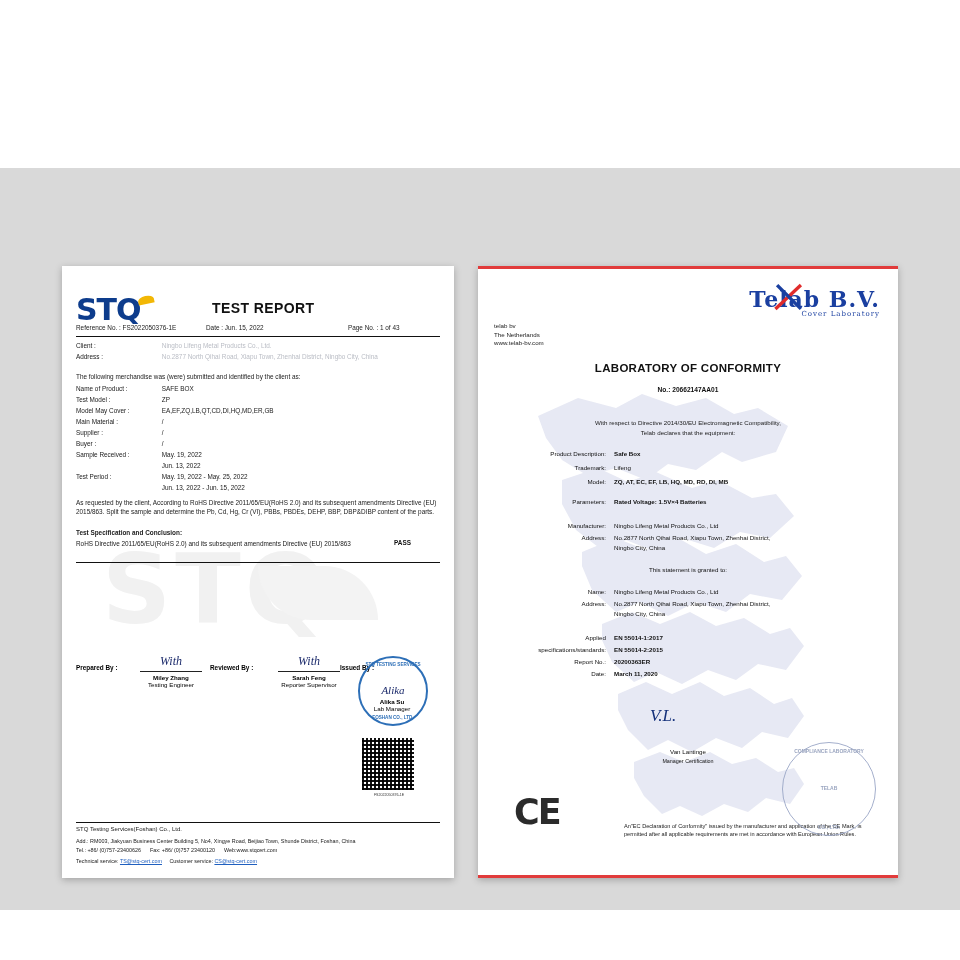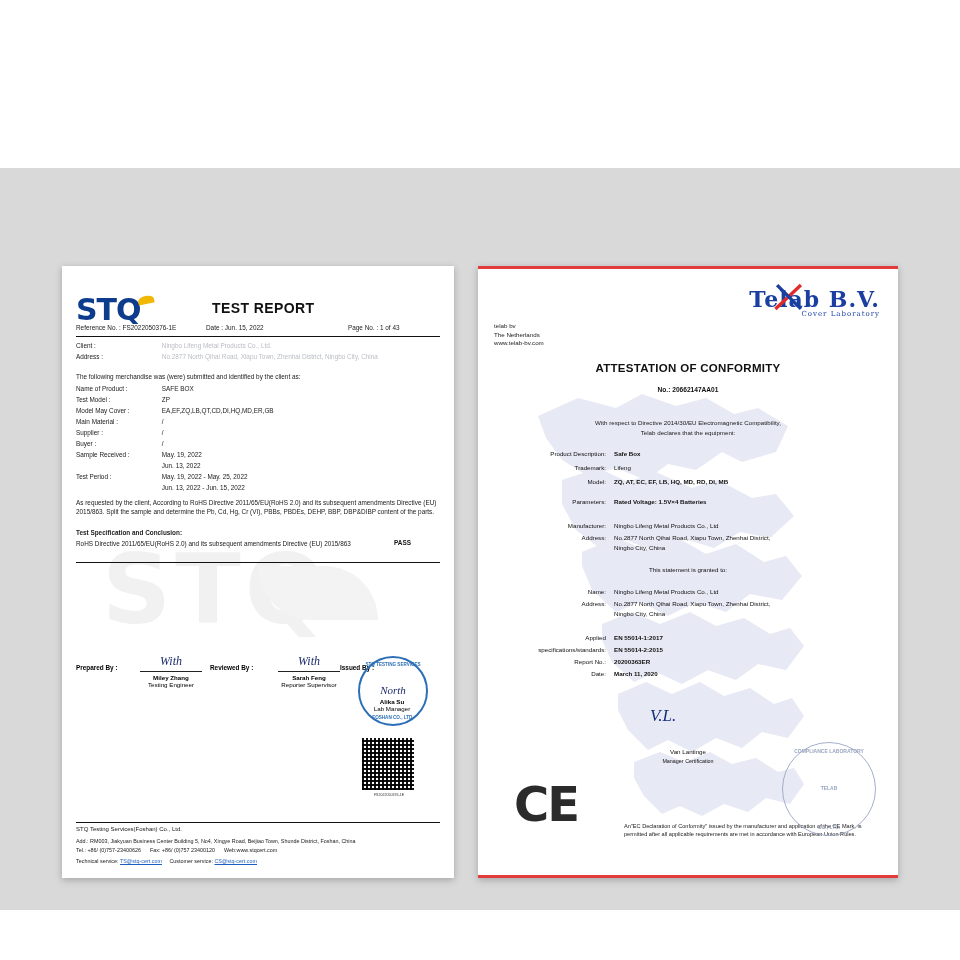--- a/index.html
+++ b/index.html
@@ -140,21 +140,21 @@
   .r-k{position:absolute;width:110px;text-align:right;font-size:6.2px;color:#111;}
   .r-v{position:absolute;left:136px;font-size:6.2px;color:#111;}
   .r-v.b{font-weight:bold;}
   .r-center{position:absolute;left:0;width:420px;text-align:center;font-size:6.2px;color:#111;}
   .sig-van{
     position:absolute;left:172px;top:440px;
     font-family:"Liberation Serif",serif;font-style:italic;font-size:17px;color:#14307a;
   }
   .ce{
     position:absolute;left:36px;bottom:46px;
-    font-family:"DejaVu Sans",sans-serif;font-size:48px;font-weight:bold;color:#2b2b2b;
+    font-family:"DejaVu Sans",sans-serif;font-size:35px;font-weight:bold;color:#2b2b2b;
     letter-spacing:-2px;
   }
   .r-note{position:absolute;left:146px;bottom:40px;width:258px;font-size:5.6px;line-height:8px;color:#1a1a1a;}
   .round-stamp{
     position:absolute;right:22px;bottom:42px;width:92px;height:92px;border-radius:50%;
     border:1.5px solid #9aa6c6;color:#8e9ab8;opacity:.9;
   }
   .round-stamp span{
     position:absolute;left:0;width:92px;text-align:center;font-size:5px;font-weight:bold;
   }
@@ -271,21 +271,21 @@
       <div class="sig-name">Sarah Feng</div>
       <div class="sig-role">Reporter Supervisor</div>
     </div>
 
     <div class="sig-col" style="left:278px;top:398px;text-align:left;">
       <div class="sig-label">Issued By :</div>
     </div>
 
     <div class="stamp">
       <div class="arc">STQ TESTING SERVICES</div>
-      <div class="mid">North</div>
+      <div class="mid">Alika</div>
       <div class="arc2">FOSHAN CO., LTD.</div>
     </div>
     <div class="sig-col" style="left:300px;top:430px;width:60px;">
       <div class="sig-name">Alika Su</div>
       <div class="sig-role">Lab Manager</div>
     </div>
 
     <div class="qr"></div>
     <div class="qr-cap">FS2022050376-1E</div>
 
@@ -335,21 +335,21 @@
       <path d="M4 34 L34 6" stroke="#e02b2b" stroke-width="4" fill="none"></path>
       <path d="M6 6 L34 34" stroke="#1a3fa0" stroke-width="4" fill="none"></path>
     </svg>
 
     <div class="r-addr">
       <div>telab bv</div>
       <div>The Netherlands</div>
       <div>www.telab-bv.com</div>
     </div>
 
-    <div class="r-title">ATTESTATION OF CONFORMITY</div>
+    <div class="r-title">LABORATORY OF CONFORMITY</div>
     <div class="r-no">No.: 20662147AA01</div>
 
     <div class="r-intro" style="top:152px;">With respect to Directive 2014/30/EU Electromagnetic Compatibility,</div>
     <div class="r-intro" style="top:162px;">Telab declares that the equipment:</div>
 
     <div class="r-k" style="left:18px;top:184px;">Product Description:</div>
     <div class="r-v b" style="top:184px;">Safe Box</div>
 
     <div class="r-k" style="left:18px;top:198px;">Trademark:</div>
     <div class="r-v blur" style="top:198px;">Lifeng</div>

